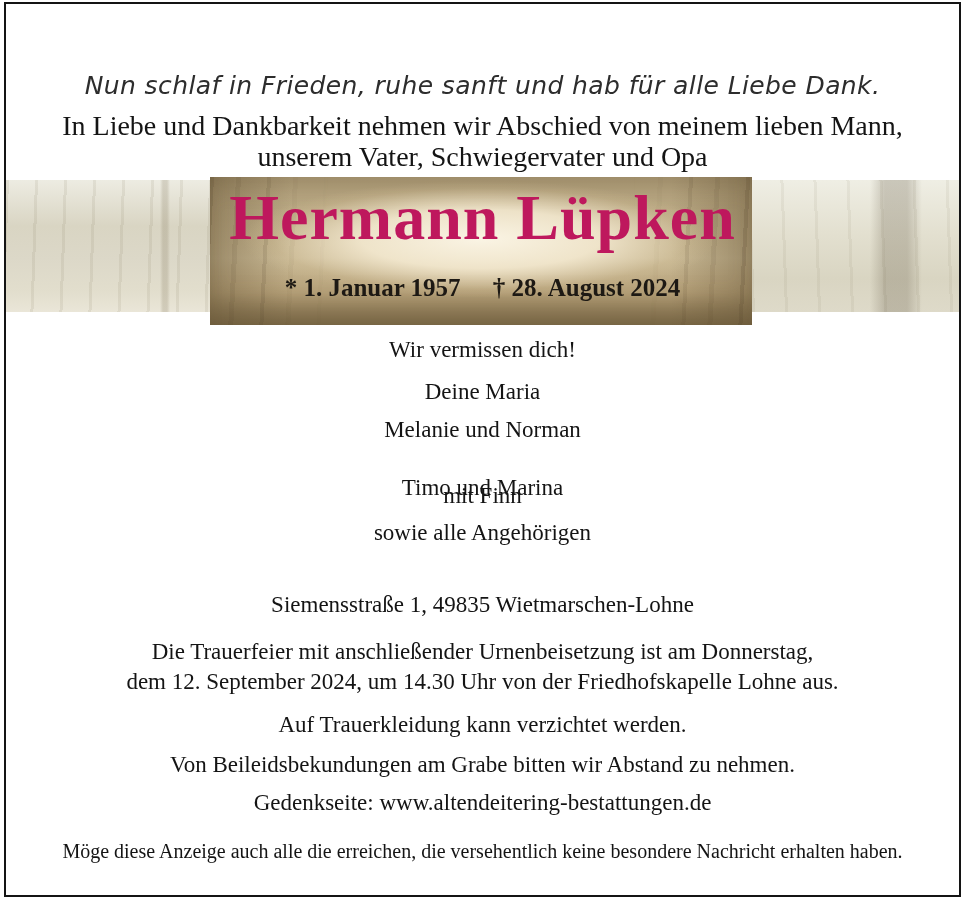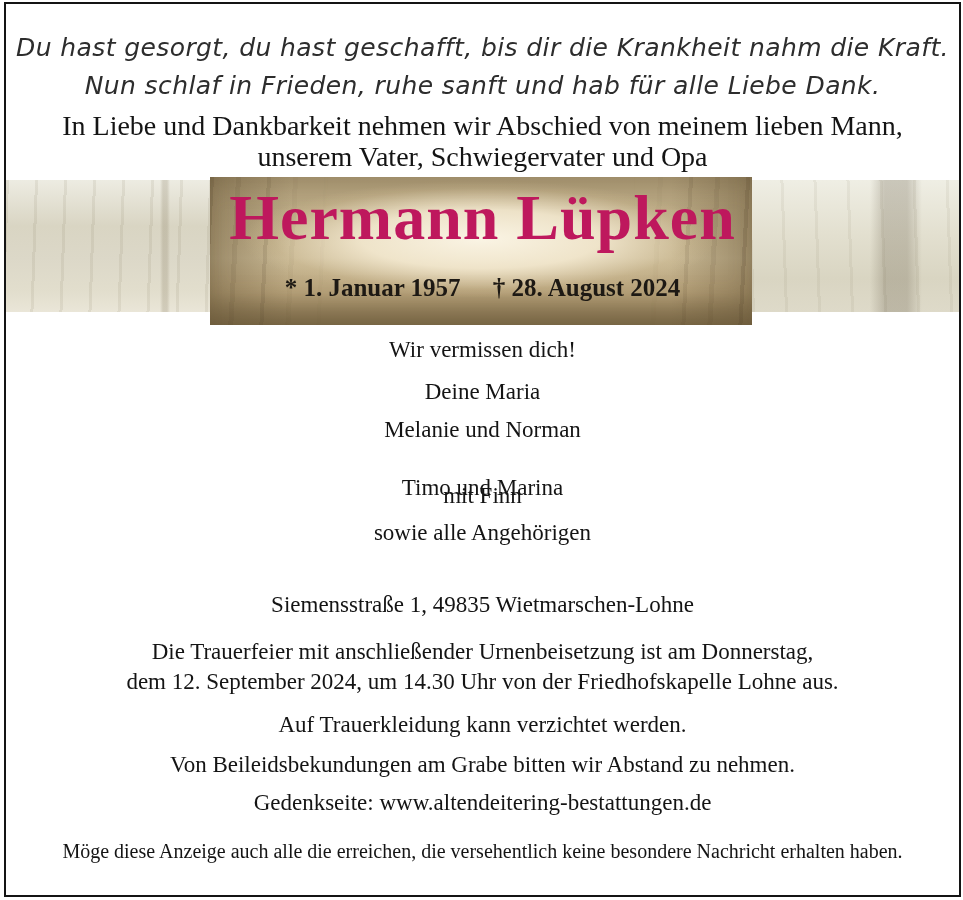--- a/index.html
+++ b/index.html
@@ -74,21 +74,20 @@
     font-size:25px;font-weight:bold;color:#1d1914;line-height:1.2;
   }
   .banner-dates .death{margin-left:26px;}
 </style>
 </head>
 <body>
 
 <div class="page">
   <div class="frame"></div>
 
-  <div class="line ep" style="top:33px">Du hast gesorgt, du hast geschafft, bis dir die Krankheit nahm die Kraft.</div>
   <div class="line ep" style="top:71px">Nun schlaf in Frieden, ruhe sanft und hab für alle Liebe Dank.</div>
 
   <div class="line intro" style="top:110px">In Liebe und Dankbarkeit nehmen wir Abschied von meinem lieben Mann,</div>
   <div class="line intro" style="top:141px">unserem Vater, Schwiegervater und Opa</div>
 
   <div class="banner">
     <div class="photo-side left"></div>
     <div class="photo-side right"></div>
     <div class="photo-center">
       <div class="trunkband tleft"></div>

